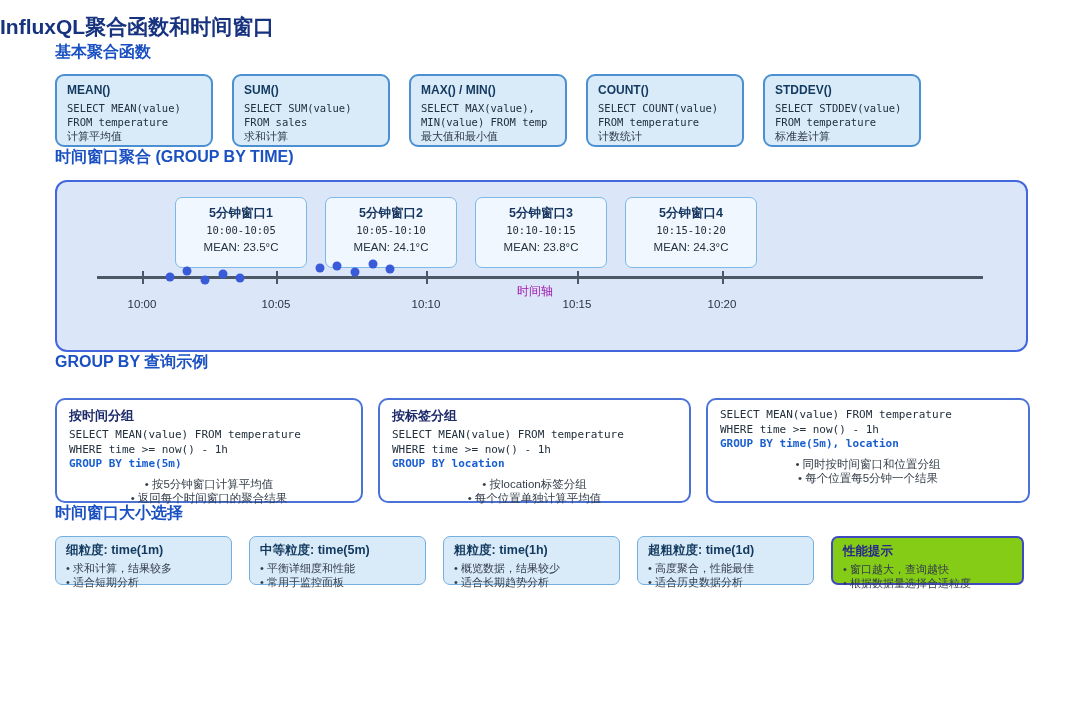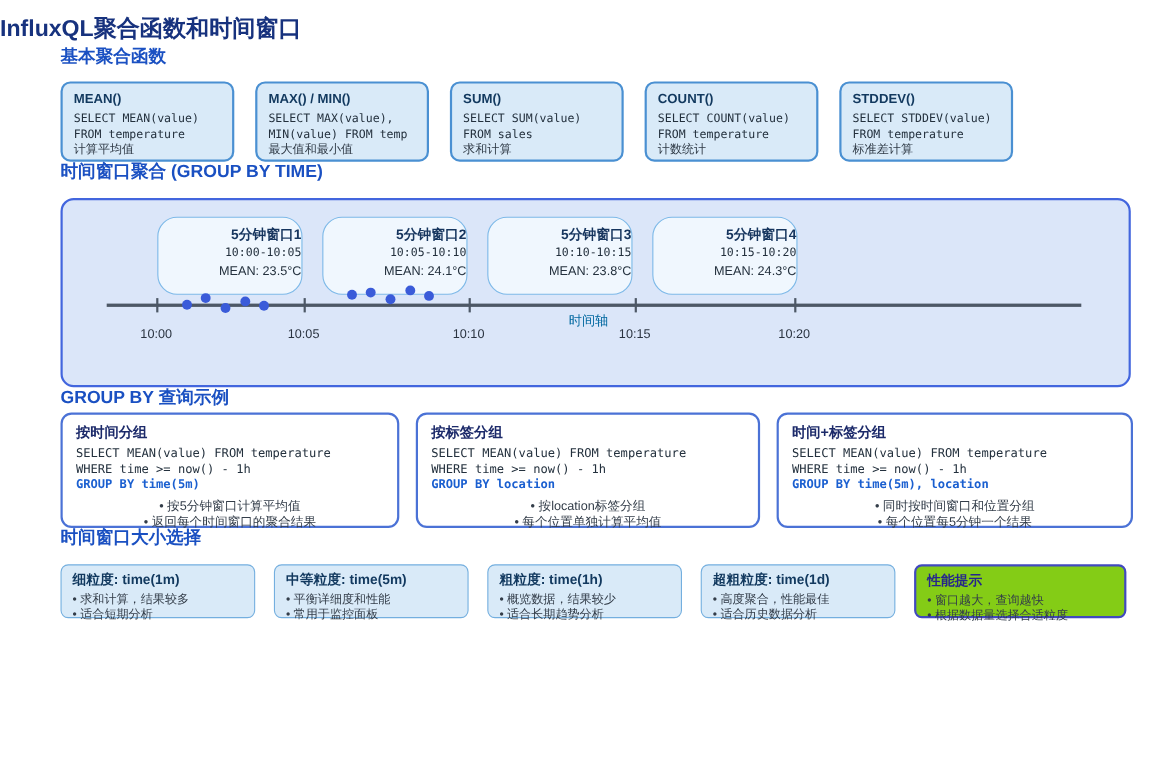--- a/index.html
+++ b/index.html
@@ -19,35 +19,35 @@
   .fcard{flex:0 0 158px;box-sizing:border-box;background:#d9eaf8;border:2px solid #4a90d2;
          border-radius:9px;padding:6px 10px;}
   .fcard .ct{font-size:12px;line-height:17px;font-weight:bold;color:#12395f;margin-bottom:2px;}
   .fcard .code{font-family:"DejaVu Sans Mono",monospace;font-size:10.5px;line-height:14px;color:#23303d;}
   .fcard .desc{font-size:11px;line-height:14px;color:#2f3a46;}
 
   
   .panel{position:relative;box-sizing:border-box;margin-top:13px;width:973px;height:172px;
          background:#dbe6f9;border:2px solid #4366de;border-radius:12px;}
   .wcard{position:absolute;box-sizing:border-box;width:132px;height:71px;top:15px;
-         background:#f0f7fe;border:1px solid #7db9e8;border-radius:18px;text-align:right;padding-top:7px;}
+         background:#f0f7fe;border:1px solid #7db9e8;border-radius:7px;text-align:center;padding-top:7px;margin-left:32px;}
   .wcard .wt{font-size:12.5px;line-height:17px;font-weight:bold;color:#16355e;}
   .wcard .wr{font-family:"DejaVu Sans Mono",monospace;font-size:10.5px;line-height:17px;color:#23303d;}
   .wcard .wm{font-size:11.5px;line-height:17px;color:#23303d;}
   .w1{left:86px;} .w2{left:236px;} .w3{left:386px;} .w4{left:536px;}
   .axis{position:absolute;left:40px;top:94px;width:886px;height:3px;background:#4d5866;}
   .tick{position:absolute;top:89px;width:2px;height:13px;background:#4d5866;}
   .t1{left:85px;} .t2{left:219px;} .t3{left:369px;} .t4{left:520px;} .t5{left:665px;}
   .ticklabel{position:absolute;top:116px;transform:translateX(-50%);font-size:11.5px;color:#2a3340;}
-  .axis-label{position:absolute;left:460px;top:101px;font-size:12px;color:#0369a1;}
+  .axis-label{position:absolute;left:460px;top:101px;font-size:12px;color:#a21caf;}
   .dot{position:absolute;width:9px;height:9px;border-radius:50%;background:#3a5bd9;
        transform:translate(-50%,-50%);}
 
   
-  .qrow{display:flex;gap:15px;margin-top:3px;height:105px;}
+  .qrow{display:flex;gap:15px;margin-top:26px;height:105px;}
   .qcard{box-sizing:border-box;background:#ffffff;border:2px solid #4b72d6;border-radius:10px;
          padding:8px 12px 6px 12px;}
   .q1{flex:0 0 308px;} .q2{flex:0 0 313px;} .q3{flex:0 0 324px;}
   .qtitle{font-size:13px;line-height:16px;font-weight:bold;color:#1c2a6a;margin-bottom:4px;}
   .qcode{font-family:"DejaVu Sans Mono",monospace;font-size:11px;line-height:14.5px;color:#23303d;}
   .qcode.gb{color:#1a5fd0;font-weight:bold;}
   .qbullets{margin-top:5px;text-align:center;}
   .qbullet{font-size:11.5px;line-height:14.5px;color:#333d49;}
 
   
@@ -70,30 +70,30 @@
 
     <h2 class="sec h2-basic">基本聚合函数</h2>
     <div class="frow">
       <div class="fcard">
         <div class="ct">MEAN()</div>
         <div class="code">SELECT MEAN(value)</div>
         <div class="code">FROM temperature</div>
         <div class="desc">计算平均值</div>
       </div>
       <div class="fcard">
+        <div class="ct">SUM()</div>
+        <div class="code">SELECT SUM(value)</div>
+        <div class="code">FROM sales</div>
+        <div class="desc">求和计算</div>
+      </div>
+      <div class="fcard">
         <div class="ct">MAX() / MIN()</div>
         <div class="code">SELECT MAX(value),</div>
         <div class="code">MIN(value) FROM temp</div>
         <div class="desc">最大值和最小值</div>
-      </div>
-      <div class="fcard">
-        <div class="ct">SUM()</div>
-        <div class="code">SELECT SUM(value)</div>
-        <div class="code">FROM sales</div>
-        <div class="desc">求和计算</div>
       </div>
       <div class="fcard">
         <div class="ct">COUNT()</div>
         <div class="code">SELECT COUNT(value)</div>
         <div class="code">FROM temperature</div>
         <div class="desc">计数统计</div>
       </div>
       <div class="fcard">
         <div class="ct">STDDEV()</div>
         <div class="code">SELECT STDDEV(value)</div>
@@ -169,21 +169,20 @@
         <div class="qtitle">按标签分组</div>
         <div class="qcode">SELECT MEAN(value) FROM temperature</div>
         <div class="qcode">WHERE time &gt;= now() - 1h</div>
         <div class="qcode gb">GROUP BY location</div>
         <div class="qbullets">
           <div class="qbullet">• 按location标签分组</div>
           <div class="qbullet">• 每个位置单独计算平均值</div>
         </div>
       </div>
       <div class="qcard q3">
-        <div class="qtitle">时间+标签分组</div>
         <div class="qcode">SELECT MEAN(value) FROM temperature</div>
         <div class="qcode">WHERE time &gt;= now() - 1h</div>
         <div class="qcode gb">GROUP BY time(5m), location</div>
         <div class="qbullets">
           <div class="qbullet">• 同时按时间窗口和位置分组</div>
           <div class="qbullet">• 每个位置每5分钟一个结果</div>
         </div>
       </div>
     </div>
 

